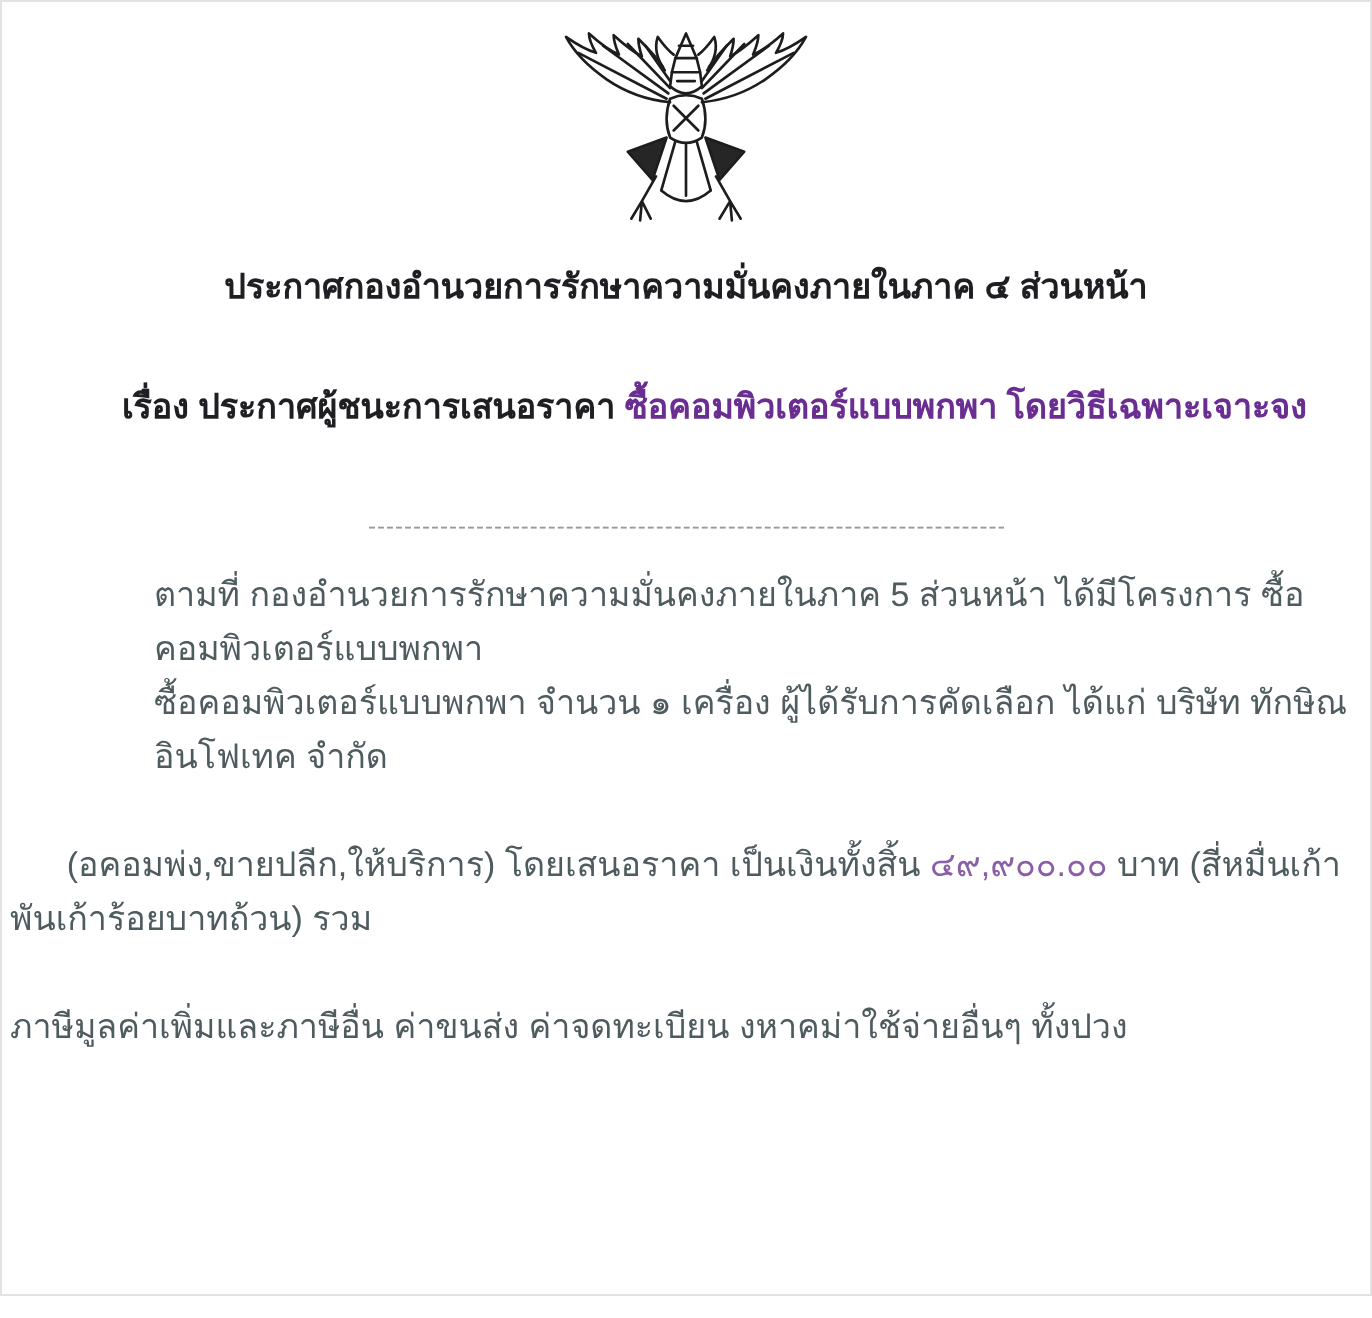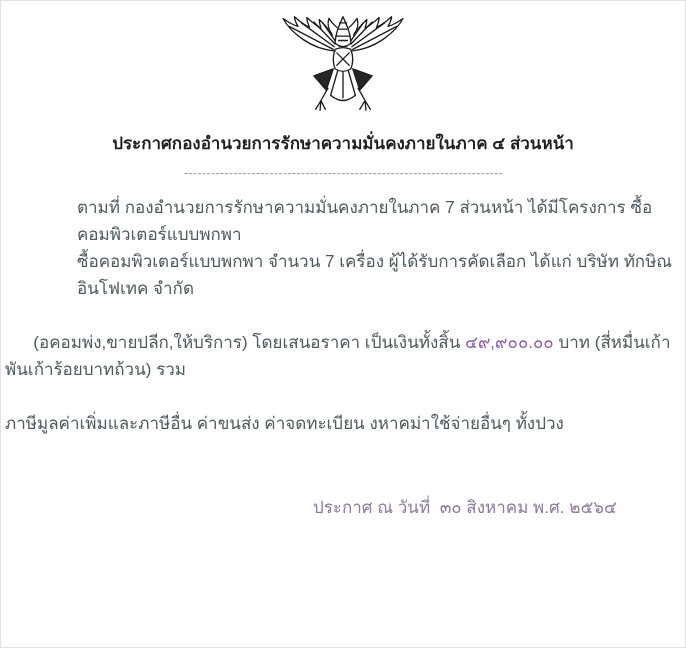--- a/index.html
+++ b/index.html
@@ -75,30 +75,30 @@
         <path d="M71 92 Q85 104 99 92"></path>
 
         <path d="M68 84 L60 98 M60 98 L54 108 M60 98 L59 109 M60 98 L65 108"></path>
         <path d="M102 84 L110 98 M110 98 L104 108 M110 98 L111 109 M110 98 L116 108"></path>
       </g>
     </svg>
   </div>
 
   <div class="title-block">
     <div class="title-line">ประกาศกองอำนวยการรักษาความมั่นคงภายในภาค ๔ ส่วนหน้า</div>
+    <div class="title-line">
+      <span>เรื่อง ประกาศผู้ชนะการเสนอราคา </span><span class="subject-highlight">ซื้อคอมพิวเตอร์แบบพกพา โดยวิธีเฉพาะเจาะจง</span>
+    </div>
     <div class="separator-line">--------------------------------------------------------------------------------------------------------</div>
   </div>
 
   <div class="body-block">
-    <div class="body-line indent">ตามที่ กองอำนวยการรักษาความมั่นคงภายในภาค 7 ส่วนหน้า ได้มีโครงการ ซื้อคอมพิวเตอร์แบบพกพา</div>
+    <div class="body-line indent">ตามที่ กองอำนวยการรักษาความมั่นคงภายในภาค 5 ส่วนหน้า ได้มีโครงการ ซื้อคอมพิวเตอร์แบบพกพา</div>
 
-    <div class="body-line indent">ซื้อคอมพิวเตอร์แบบพกพา จำนวน 7 เครื่อง ผู้ได้รับการคัดเลือก ได้แก่ บริษัท ทักษิณ อินโฟเทค จำกัด</div>
+    <div class="body-line indent">ซื้อคอมพิวเตอร์แบบพกพา จำนวน ๑ เครื่อง ผู้ได้รับการคัดเลือก ได้แก่ บริษัท ทักษิณ อินโฟเทค จำกัด</div>
     <div class="body-line">
       <span>(อคอมพ่ง,ขายปลีก,ให้บริการ) โดยเสนอราคา เป็นเงินทั้งสิ้น </span><span class="amount">๔๙,๙๐๐.๐๐</span><span> บาท (สี่หมื่นเก้าพันเก้าร้อยบาทถ้วน) รวม</span>
     </div>
     <div class="body-line">ภาษีมูลค่าเพิ่มและภาษีอื่น ค่าขนส่ง ค่าจดทะเบียน งหาคม่าใช้จ่ายอื่นๆ ทั้งปวง</div>
   </div>
 
-  <div class="date-line">
-    <span>ประกาศ ณ วันที่ </span><span> ๓๐ สิงหาคม พ.ศ. ๒๕๖๔</span>
-  </div>
 
 </div>
 
 </body></html>

